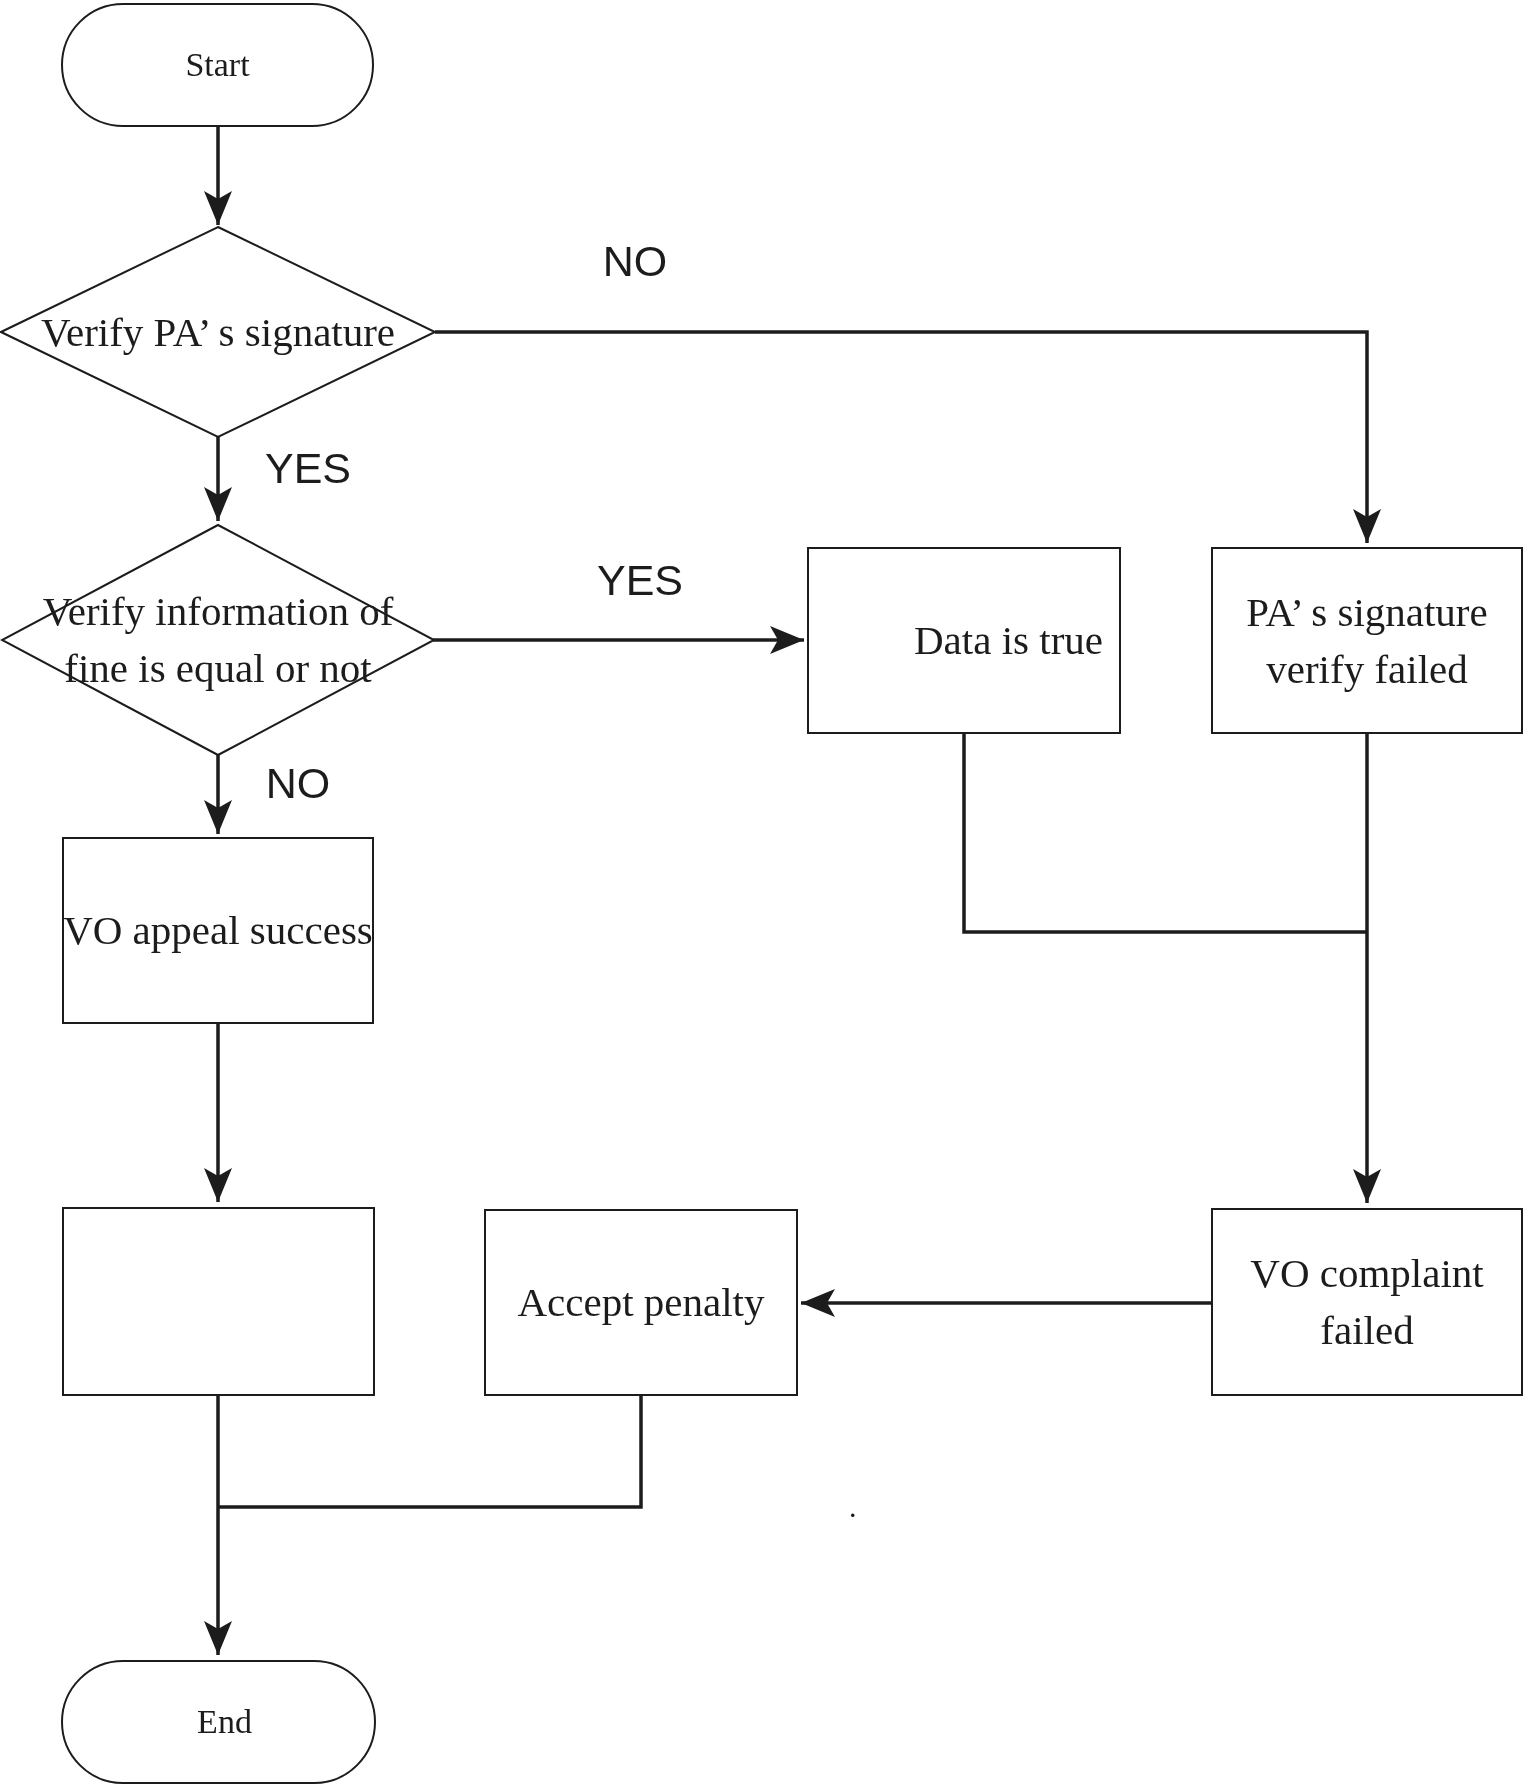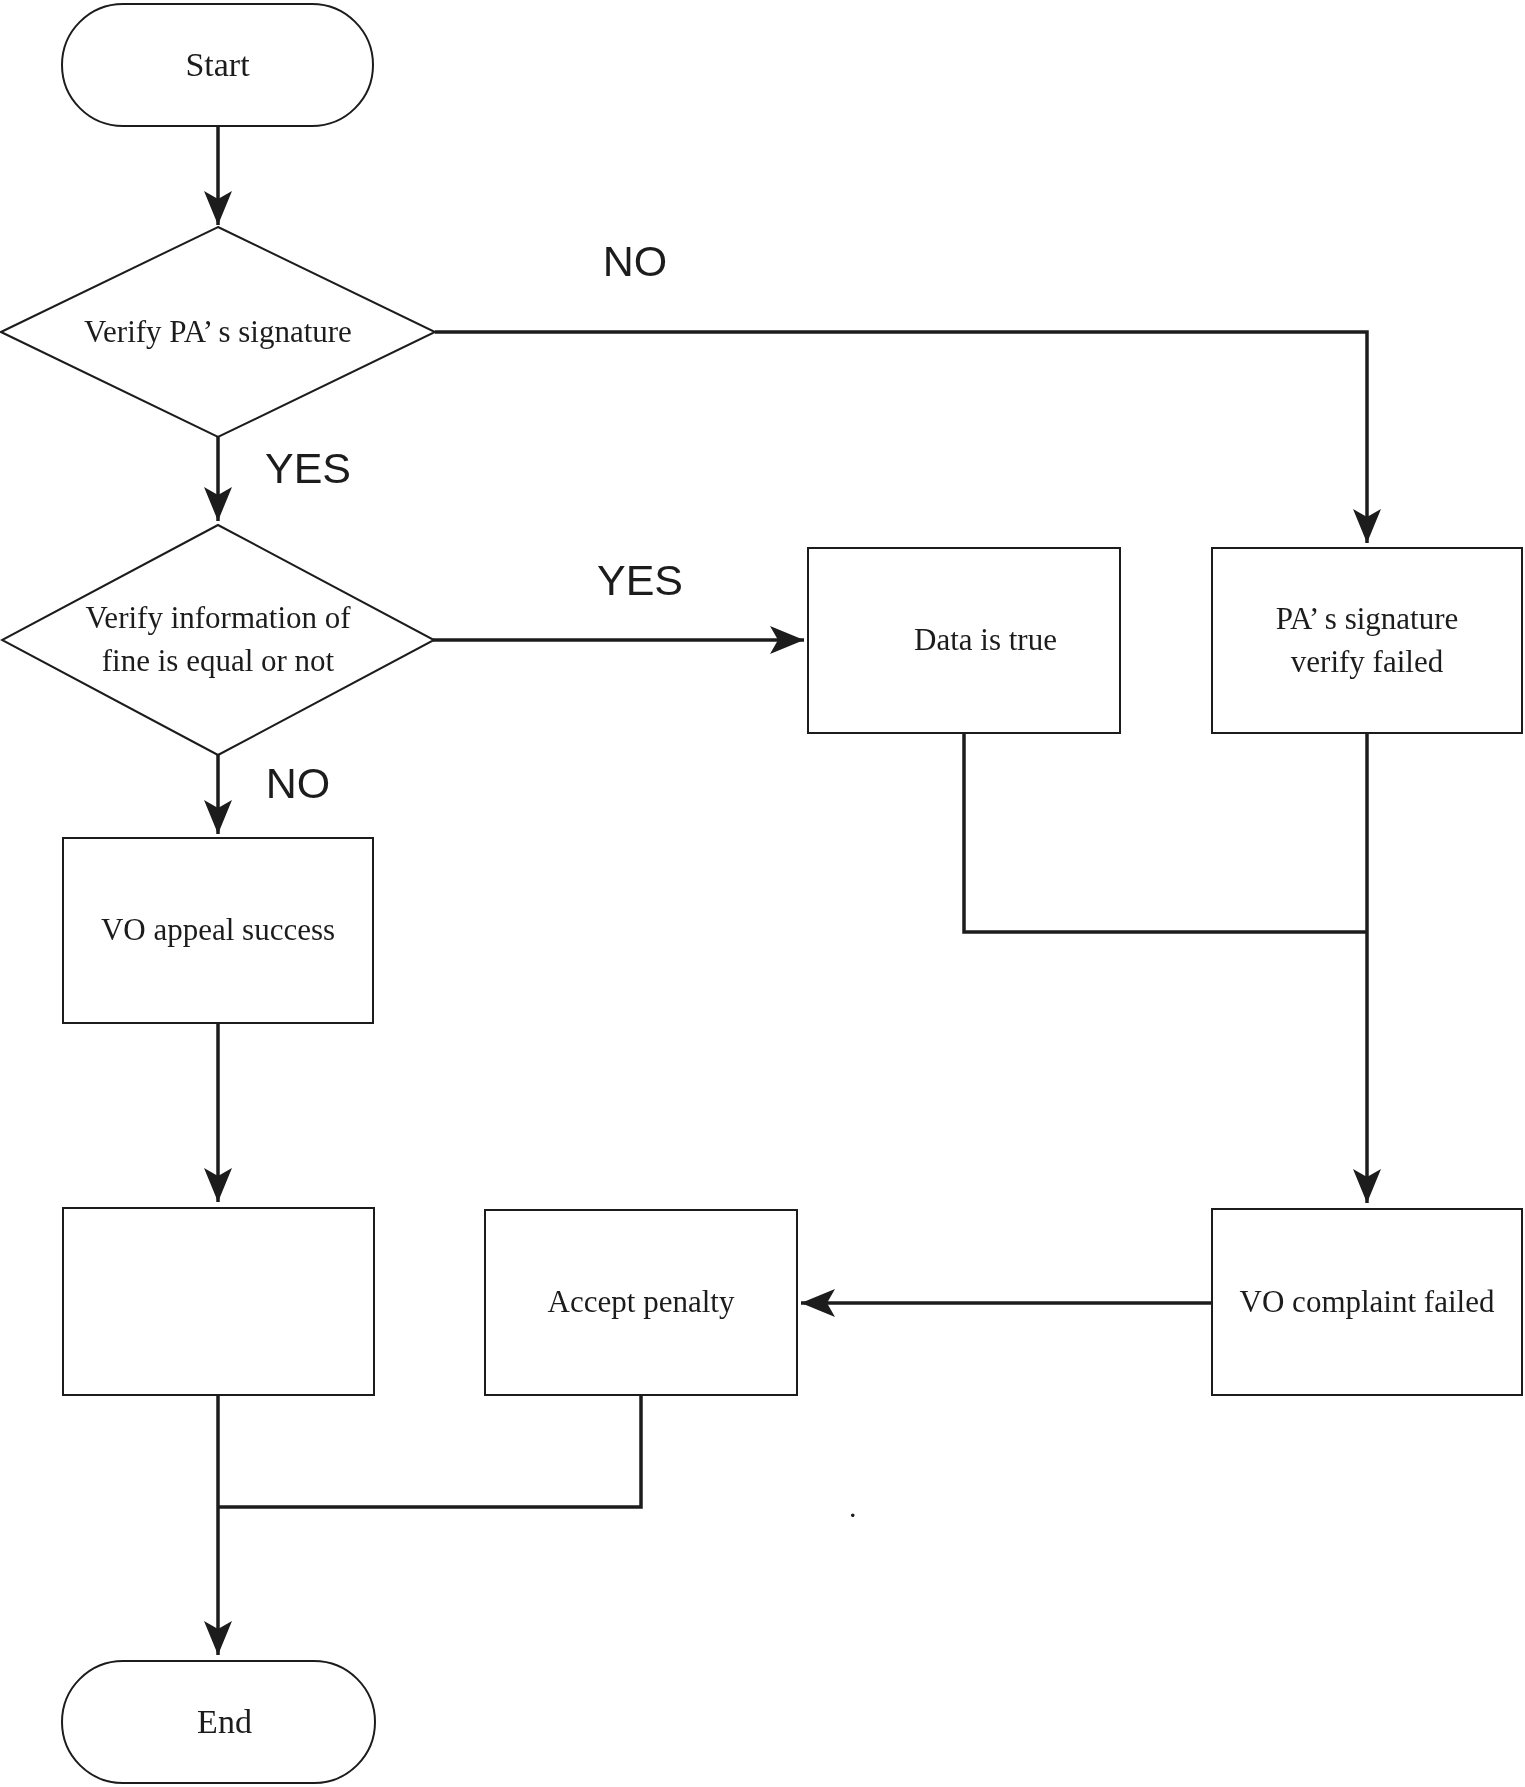--- a/index.html
+++ b/index.html
@@ -17,27 +17,27 @@
   }
   .stage svg{position:absolute;left:0;top:0;}
   
   .shape{fill:var(--background);stroke:var(--line);stroke-width:2px;}
   .edge{fill:none;stroke:var(--line);stroke-width:3.5px;}
   .arrowhead{fill:var(--line);stroke:none;}
   
   .node-label{
     position:absolute;display:flex;flex-direction:column;
     align-items:center;justify-content:center;text-align:center;
-    font-size:31px;line-height:1.38;pointer-events:none;
+    font-size:41px;line-height:1.38;pointer-events:none;
   }
   .terminator-label{font-size:34px;}
   .lbl-start{left:62px;top:4px;width:311px;height:122px;}
   .lbl-d1{left:1px;top:227px;width:434px;height:210px;}
   .lbl-d2{left:0px;top:525px;width:436px;height:230px;}
-  .lbl-data{left:808px;top:548px;width:355px;height:185px;}
+  .lbl-data{left:831px;top:548px;width:355px;height:185px;}
   .lbl-pa{left:1212px;top:548px;width:310px;height:185px;border-radius:20px;}
   .lbl-voappeal{left:63px;top:838px;width:310px;height:185px;}
   .lbl-cancel{left:63px;top:1208px;width:311px;height:187px;}
   .lbl-accept{left:485px;top:1210px;width:312px;height:185px;}
   .lbl-vocomplaint{left:1212px;top:1209px;width:310px;height:186px;}
   .lbl-end{left:68px;top:1661px;width:313px;height:122px;}
   
   .edge-label{
     position:absolute;transform:translate(-50%,-50%);
     font-family:Liberation Sans, sans-serif;

